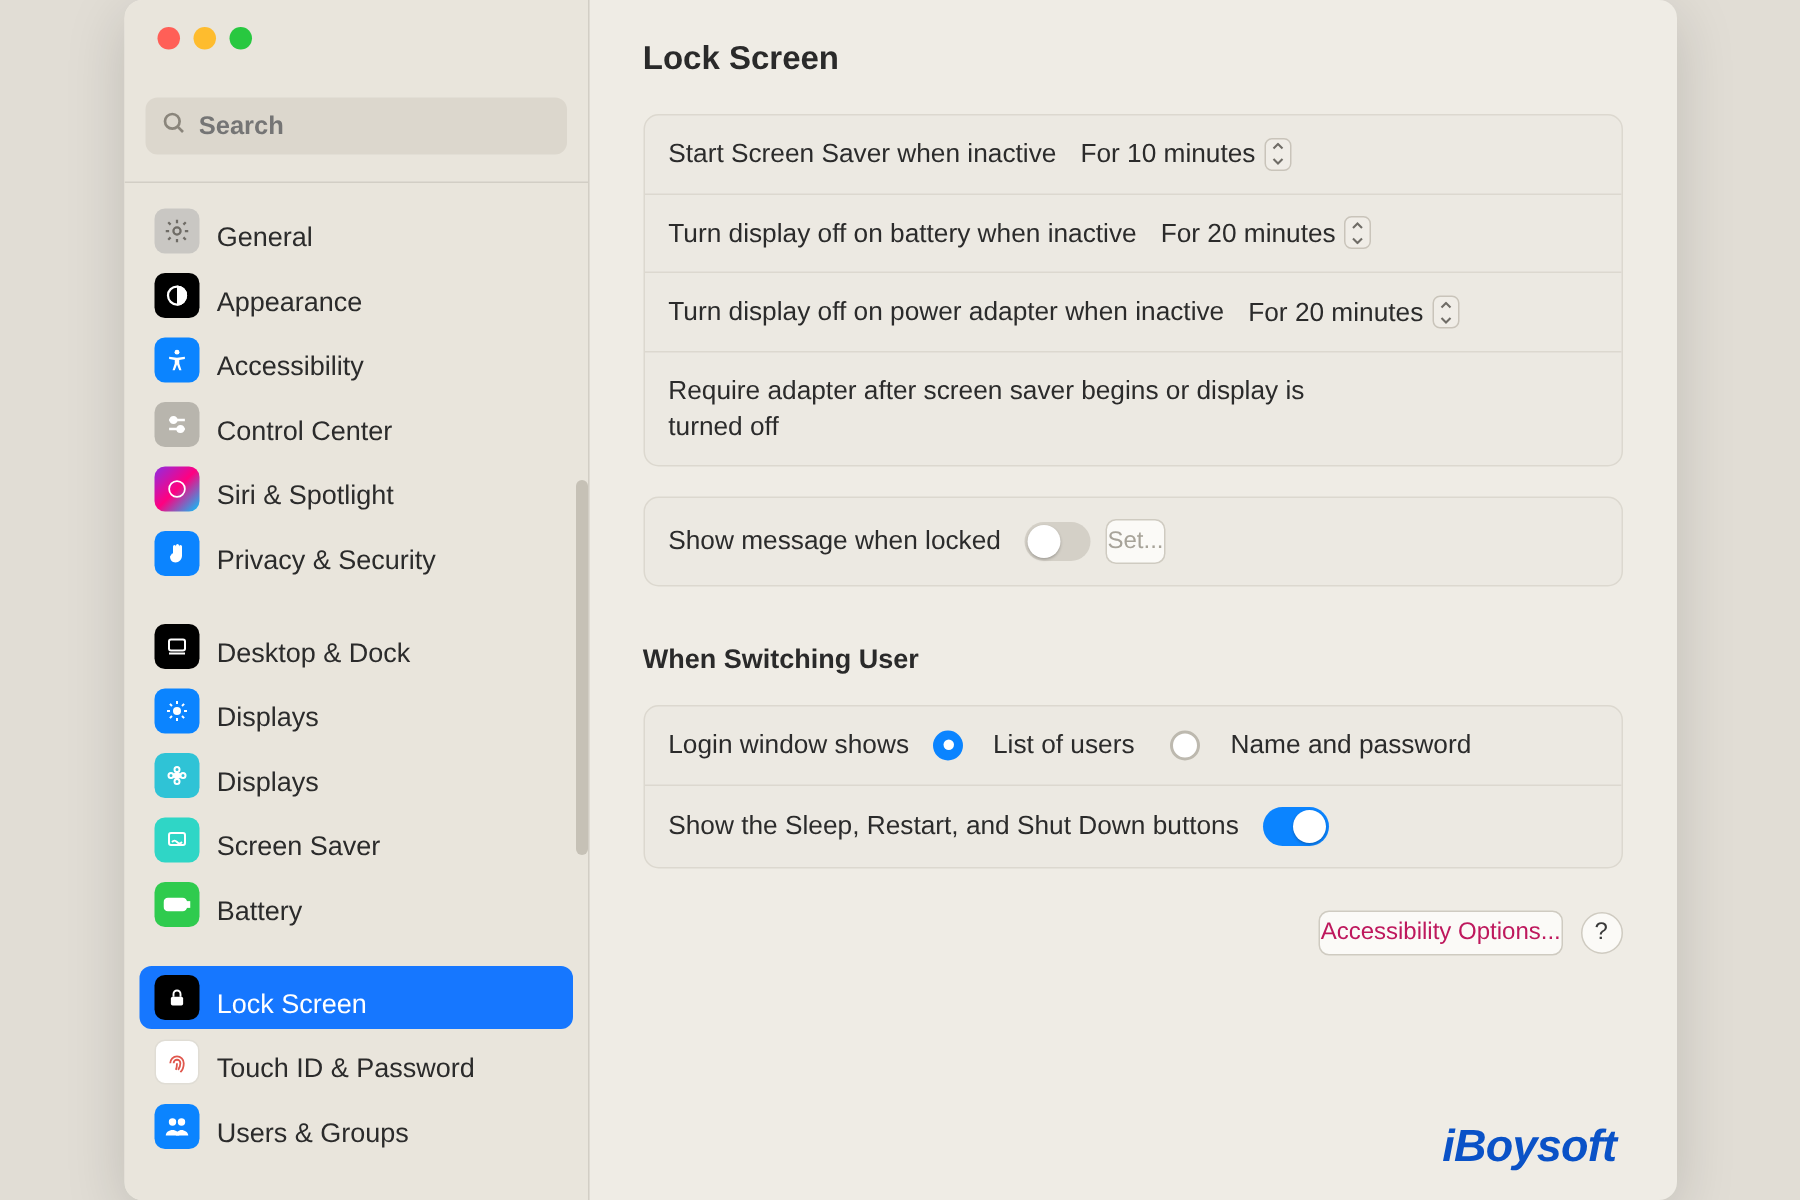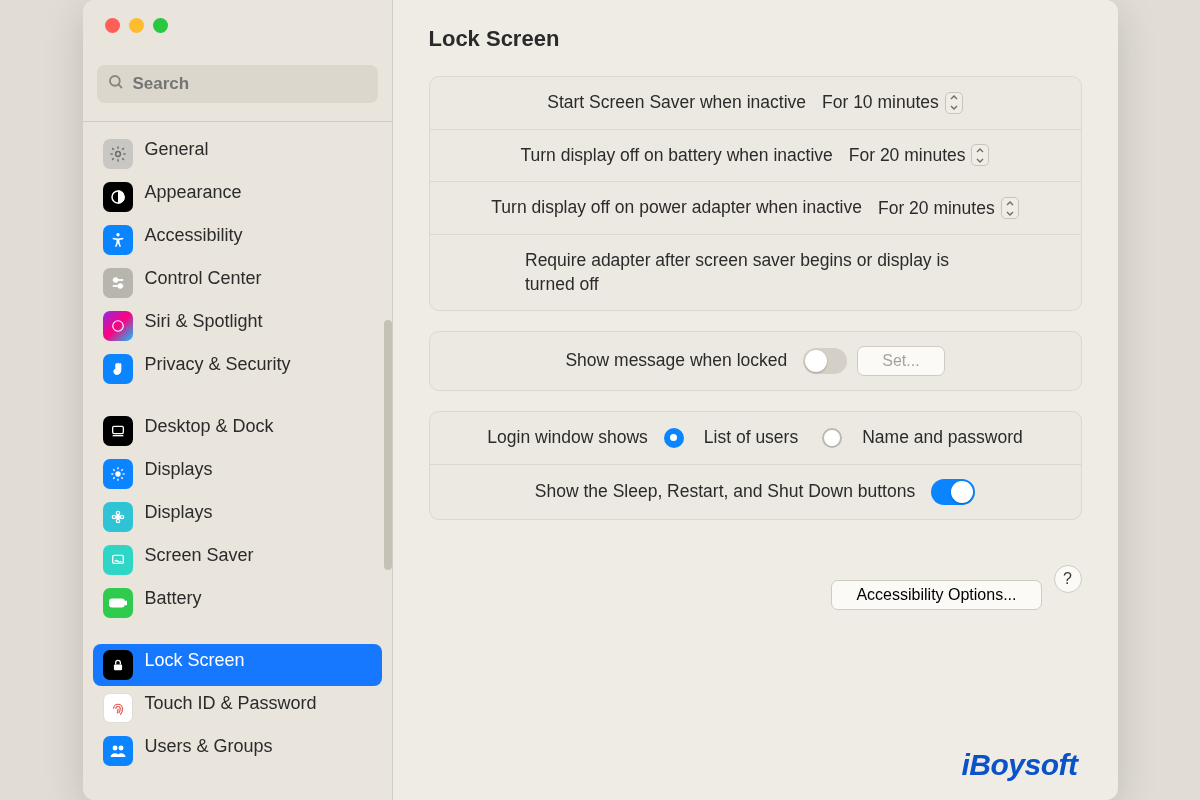--- a/index.html
+++ b/index.html
@@ -78,21 +78,21 @@
   .sidebar-list {
     flex: 1;
     overflow-y: auto;
     padding: 4px 10px 10px 10px;
     position: relative;
   }
   .sidebar-group-gap { height: 18px; }
 
   .sb-item {
     display: flex;
-    align-items: flex-start;
+    align-items: flex-end;
     gap: 12px;
     padding: 6px 10px;
     border-radius: 8px;
     cursor: pointer;
     margin: 1px 0;
   }
   .sb-item .label {
     font-size: 18px;
     color: #2b2b2b;
   }
@@ -140,21 +140,21 @@
   }
 
   .card {
     border: 1px solid #dcd8cf;
     border-radius: 10px;
     background: #ece9e2;
   }
   .row {
     display: flex;
     align-items: center;
-    justify-content: center;
+    justify-content: flex-start;
     padding: 14px 16px;
     border-bottom: 1px solid #dcd8cf;
     gap: 16px;
   }
   .row:last-child { border-bottom: none; }
   .row-label {
     font-size: 17.5px;
     color: #2b2b2b;
     line-height: 1.35;
     max-width: 460px;
@@ -203,26 +203,26 @@
     box-shadow: 0 1px 2px rgba(0,0,0,0.25);
     transition: left .15s;
   }
   .switch.on { background: #0b84ff; }
   .switch.on .knob { left: 20px; }
 
   .btn {
     border: 1px solid #cfcbc1;
     background: #fbfaf7;
     border-radius: 7px;
-    padding: 5px 24px;
+    padding: 5px 0;
     font-size: 16px;
     color: #a7a399;
     cursor: pointer;
   }
-  .btn.enabled { color: #000000; margin-top: 32px; }
+  .btn.enabled { color: #be185d; }
 
   .section-title {
     font-size: 18px;
     font-weight: 700;
     color: #2a2a2a;
     margin-top: 18px;
   }
 
   .radio {
     width: 20px; height: 20px;
@@ -529,20 +529,21 @@
         <div class="row-label">Show message when locked</div>
         <div class="row-right">
           <div class="switch">
               <div class="knob"></div>
             </div>
           <button class="btn">Set...</button>
         </div>
       </div>
     </div>
 
+    <div class="section-title">When Switching User</div>
 
     <div class="card">
       <div class="row">
         <div class="row-label">Login window shows</div>
         <div class="radio-group">
           <div class="radio-opt">
             <span class="radio checked"></span>
             <span>List of users</span>
           </div>
           <div class="radio-opt" style="margin-left:14px">

